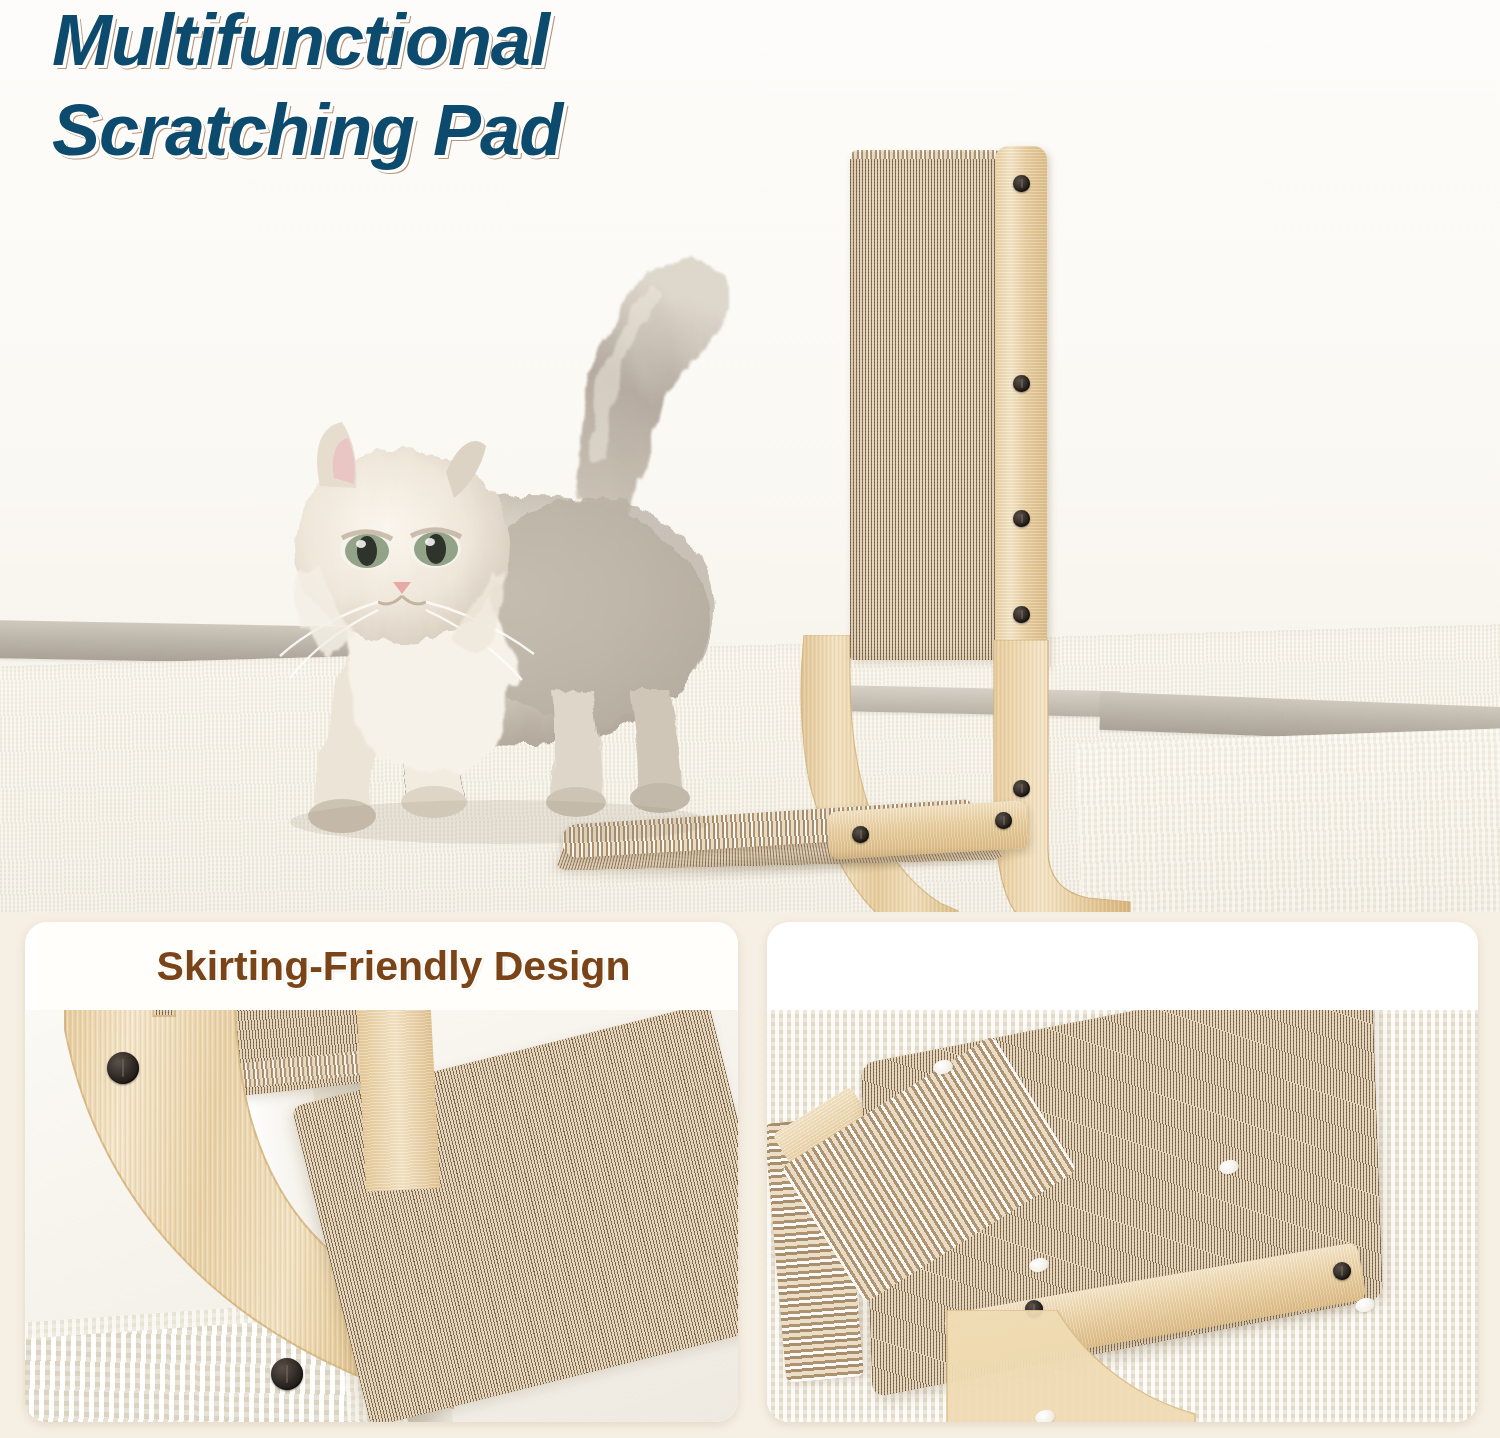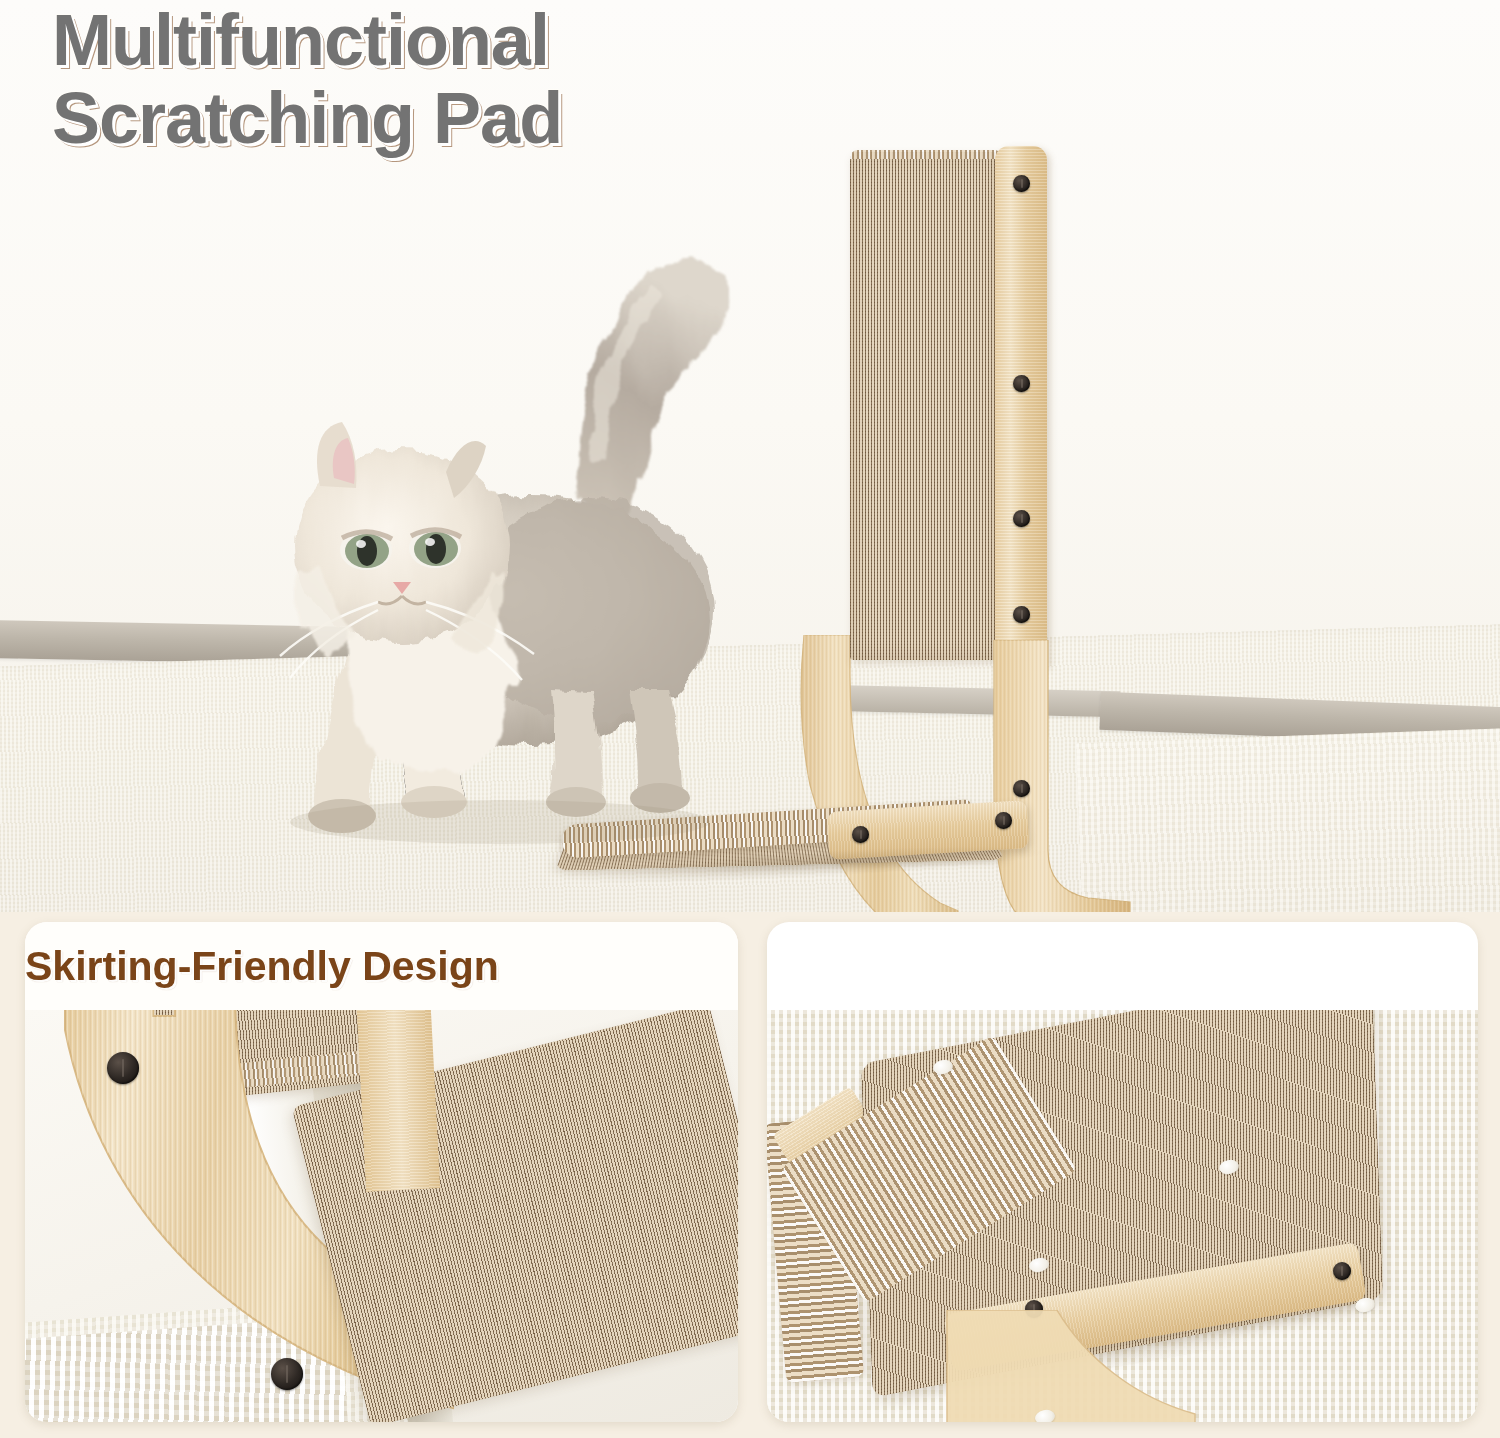--- a/index.html
+++ b/index.html
@@ -34,25 +34,25 @@
         background-image:repeating-linear-gradient(90deg,rgba(255,255,255,.75) 0 2px,rgba(205,196,178,.25) 2px 4px),
                          repeating-linear-gradient(0deg,rgba(255,255,255,.55) 0 2px,rgba(205,196,178,.18) 2px 4px);}
   .floor-right{position:absolute;left:1080px;top:735px;width:470px;height:220px;
         background:linear-gradient(180deg,#f7f3e7,#efeadd);transform:rotate(-2deg);}
   .floor-right::after{content:"";position:absolute;inset:0;opacity:.55;
         background-image:repeating-linear-gradient(90deg,rgba(255,255,255,.7) 0 3px,rgba(203,194,176,.22) 3px 6px),
                          repeating-linear-gradient(0deg,rgba(255,255,255,.5) 0 3px,rgba(203,194,176,.18) 3px 6px);}
 
   
   .title{position:absolute;left:52px;top:4px;width:760px;z-index:40;
-        font-weight:bold;font-size:72px;line-height:1.0;
-        letter-spacing:-1px;color:#737373;
+        font-style:italic;font-weight:bold;font-size:72px;line-height:1.0;
+        letter-spacing:-1px;color:#0c4a6e;
         text-shadow:3px 3px 0 #ffffff, 4px 4px 0 rgba(122,68,24,.55),
                     -1px -1px 0 #fffdf8, 1px -1px 0 #fffdf8, -1px 1px 0 #fffdf8;}
-  .title .l2{display:block;margin-top:6px;}
+  .title .l2{display:block;margin-top:18px;}
 
   
   .scratcher{position:absolute;left:540px;top:140px;width:640px;height:730px;z-index:20;}
   .wood{background:linear-gradient(90deg,#e8cfa4 0%,#f0debc 12%,#e4c99a 30%,#efdbb6 52%,#e3c795 74%,#eedcb9 92%,#dcbf8b 100%);}
   .wood-v{background:linear-gradient(180deg,#efddb9 0%,#e5cb9e 25%,#f1e0c0 50%,#e3c895 78%,#ecd8b1 100%);}
   .woodgrain::after{content:"";position:absolute;inset:0;border-radius:inherit;opacity:.45;
         background-image:repeating-linear-gradient(180deg,rgba(255,255,255,.5) 0 1px,rgba(178,138,84,.18) 1px 3px);}
   .woodgrain-h::after{content:"";position:absolute;inset:0;border-radius:inherit;opacity:.4;
         background-image:repeating-linear-gradient(90deg,rgba(255,255,255,.45) 0 1px,rgba(178,138,84,.2) 1px 3px);}
 
@@ -90,22 +90,22 @@
   
   .cat{position:absolute;left:250px;top:250px;width:520px;height:610px;z-index:25;}
 
   
   .panels{position:absolute;left:0;top:912px;width:1500px;height:526px;}
   .panel{position:absolute;top:10px;height:500px;background:#ffffff;
         border-radius:22px;overflow:hidden;
         box-shadow:0 3px 10px rgba(140,120,90,.18);}
   .panel.left{left:25px;width:713px;}
   .panel.right{left:767px;width:711px;}
-  .panel-head{position:absolute;left:0;top:0;width:100%;height:88px;
-        display:flex;align-items:center;justify-content:flex-start;
+  .panel-head{position:absolute;left:12px;top:0;width:100%;height:88px;
+        display:flex;align-items:center;justify-content:center;
         background:#fffefb;z-index:5;}
   .panel-title{font-weight:bold;font-size:41px;color:#7a4418;letter-spacing:0px;
         text-shadow:2px 2px 0 rgba(255,255,255,.95), 2px 2px 1px rgba(122,68,24,.3);
         white-space:nowrap;}
   .panel-body{position:absolute;left:0;top:88px;width:100%;height:412px;overflow:hidden;}
 
   
   .lp-wall{position:absolute;inset:0;background:linear-gradient(160deg,#fbf9f4 0%,#f6f3ec 45%,#eeeae1 100%);}
   .lp-skirt{position:absolute;left:230px;top:-10px;width:180px;height:440px;
         background:linear-gradient(90deg,#ffffff 0%,#f4f1e9 30%,#dfdacd 62%,#cdc7b8 80%,#e9e5da 100%);

